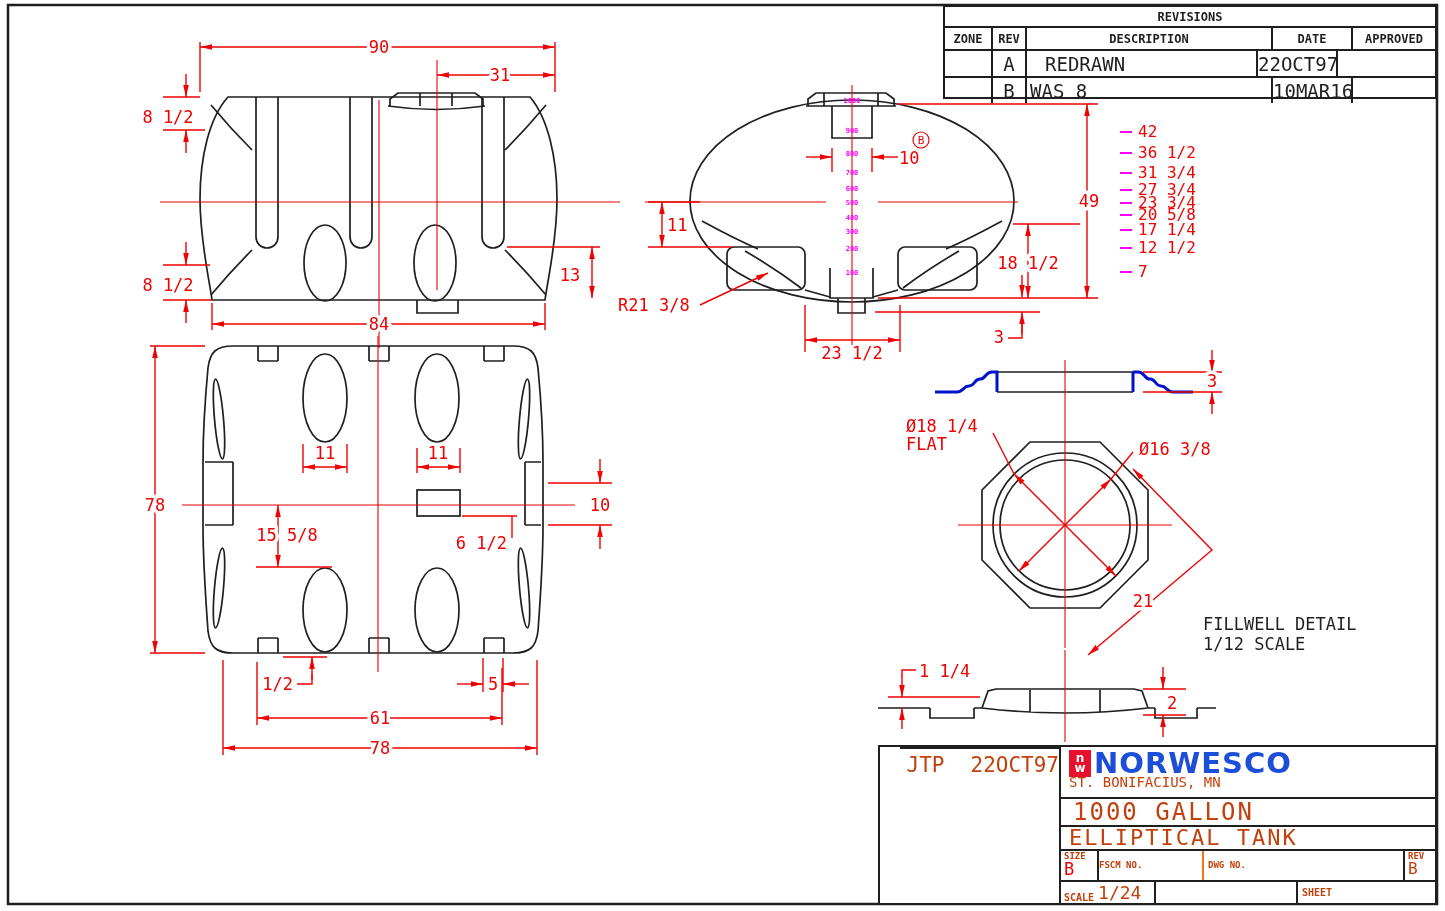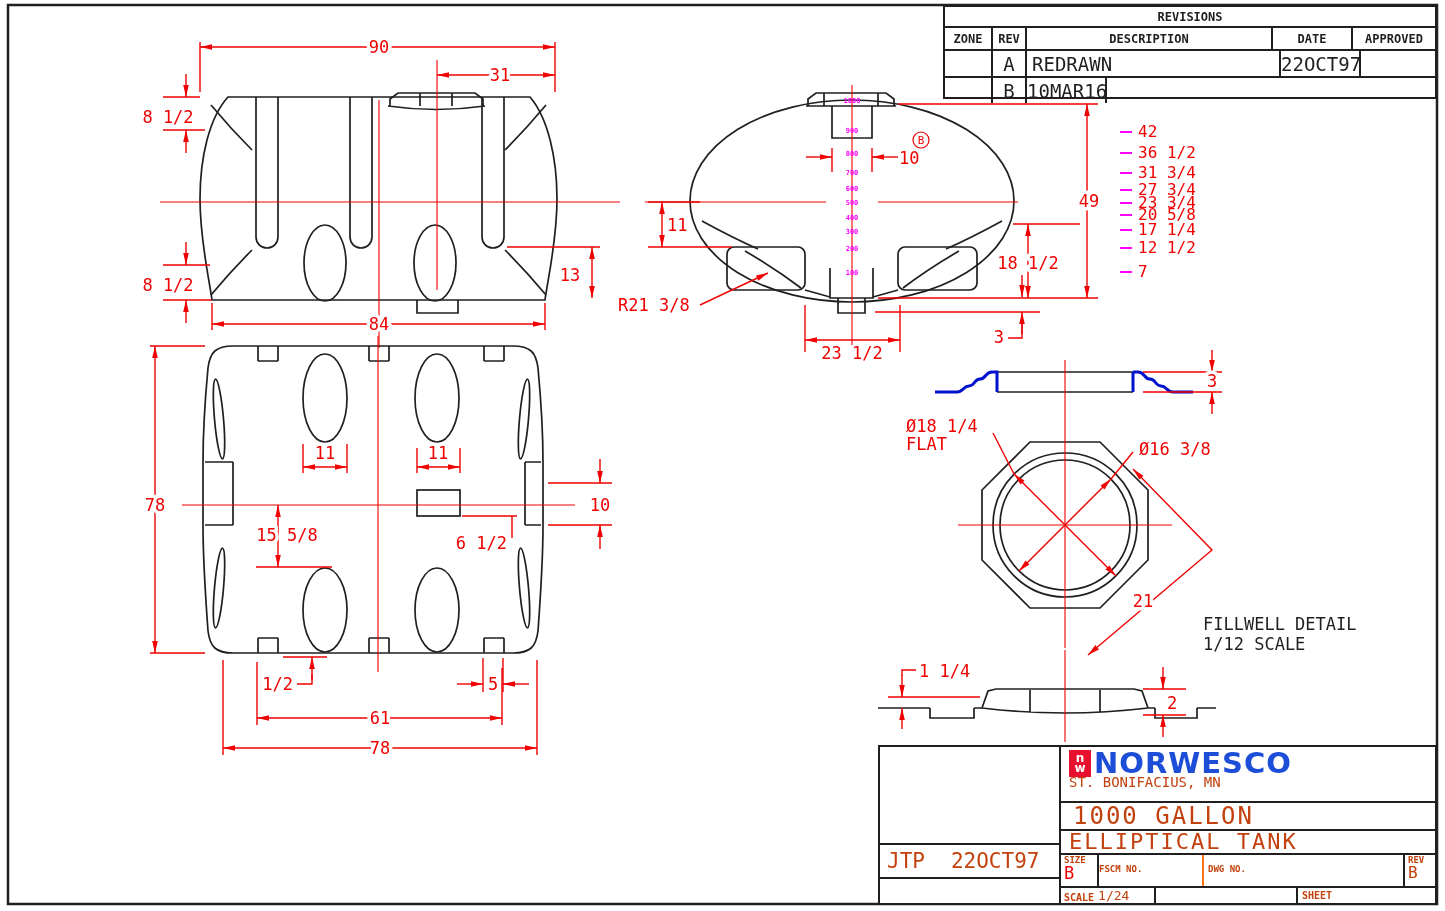--- a/index.html
+++ b/index.html
@@ -248,36 +248,37 @@
   <div class="trow" style="height:21px">
     <div class="tcell hdr" style="width:48px">ZONE</div>
     <div class="tcell hdr" style="width:34px">REV</div>
     <div class="tcell hdr" style="width:246px">DESCRIPTION</div>
     <div class="tcell hdr" style="width:80px">DATE</div>
     <div class="tcell hdr" style="width:86px;flex:1">APPROVED</div>
   </div>
   <div class="trow" style="height:25px">
     <div class="tcell" style="width:48px"></div>
     <div class="tcell big" style="width:34px;justify-content:center">A</div>
-    <div class="tcell big" style="width:254px;padding-left:5px">REDRAWN</div>
+    <div class="tcell big" style="width:231px;padding-left:18px">REDRAWN</div>
     <div class="tcell big" style="width:80px">22OCT97</div>
     <div class="tcell" style="width:86px;flex:1"></div>
   </div>
   <div class="trow" style="height:25px;flex:1">
     <div class="tcell" style="width:48px"></div>
     <div class="tcell big" style="width:34px;justify-content:center">B</div>
+    <div class="tcell big" style="width:246px;padding-left:3px">WAS 8</div>
     <div class="tcell big" style="width:80px">10MAR16</div>
     <div class="tcell" style="width:86px;flex:1"></div>
   </div>
 </div>
 
 
 <div class="abs tbl" style="left:878px;top:745px;width:559px;height:160px;display:flex">
 
-  <div style="width:179px;border-right:2px solid #1f1f1f;display:flex;flex-direction:column">
+  <div style="width:179px;border-right:2px solid #1f1f1f;display:flex;flex-direction:row">
     <div style="flex:1"></div>
     <div class="cadtxt" style="height:32px;border-top:2px solid #1f1f1f;display:flex;align-items:center;font-size:21px;padding-left:7px;gap:26px">
       <span>JTP</span>
       <span>22OCT97</span>
     </div>
     <div style="height:24px;border-top:2px solid #1f1f1f"></div>
   </div>
 
   <div style="flex:1;display:flex;flex-direction:column">
     <div style="height:54px;padding:2px 0 0 8px">
@@ -304,21 +305,21 @@
         <span class="cadtxt" style="font-size:9px;font-weight:bold">DWG NO.</span>
       </div>
       <div style="width:27px;padding-left:3px">
         <div class="cadtxt" style="font-size:9px;font-weight:bold">REV</div>
         <div class="cadtxt" style="font-size:16px;line-height:15px">B</div>
       </div>
     </div>
     <div style="flex:1;border-top:2px solid #1f1f1f;display:flex">
       <div style="width:90px;border-right:2px solid #1f1f1f;display:flex;align-items:flex-end;padding-left:3px;gap:4px">
         <span class="cadtxt" style="font-size:10px;font-weight:bold">SCALE</span>
-        <span class="cadtxt" style="font-size:13px">1/24</span>
+        <span class="cadtxt" style="font-size:18px">1/24</span>
       </div>
       <div style="width:140px;border-right:2px solid #1f1f1f"></div>
       <div style="flex:1;display:flex;align-items:center;padding-left:4px">
         <span class="cadtxt" style="font-size:10px;font-weight:bold">SHEET</span>
       </div>
     </div>
   </div>
 </div>
 
 </div>

